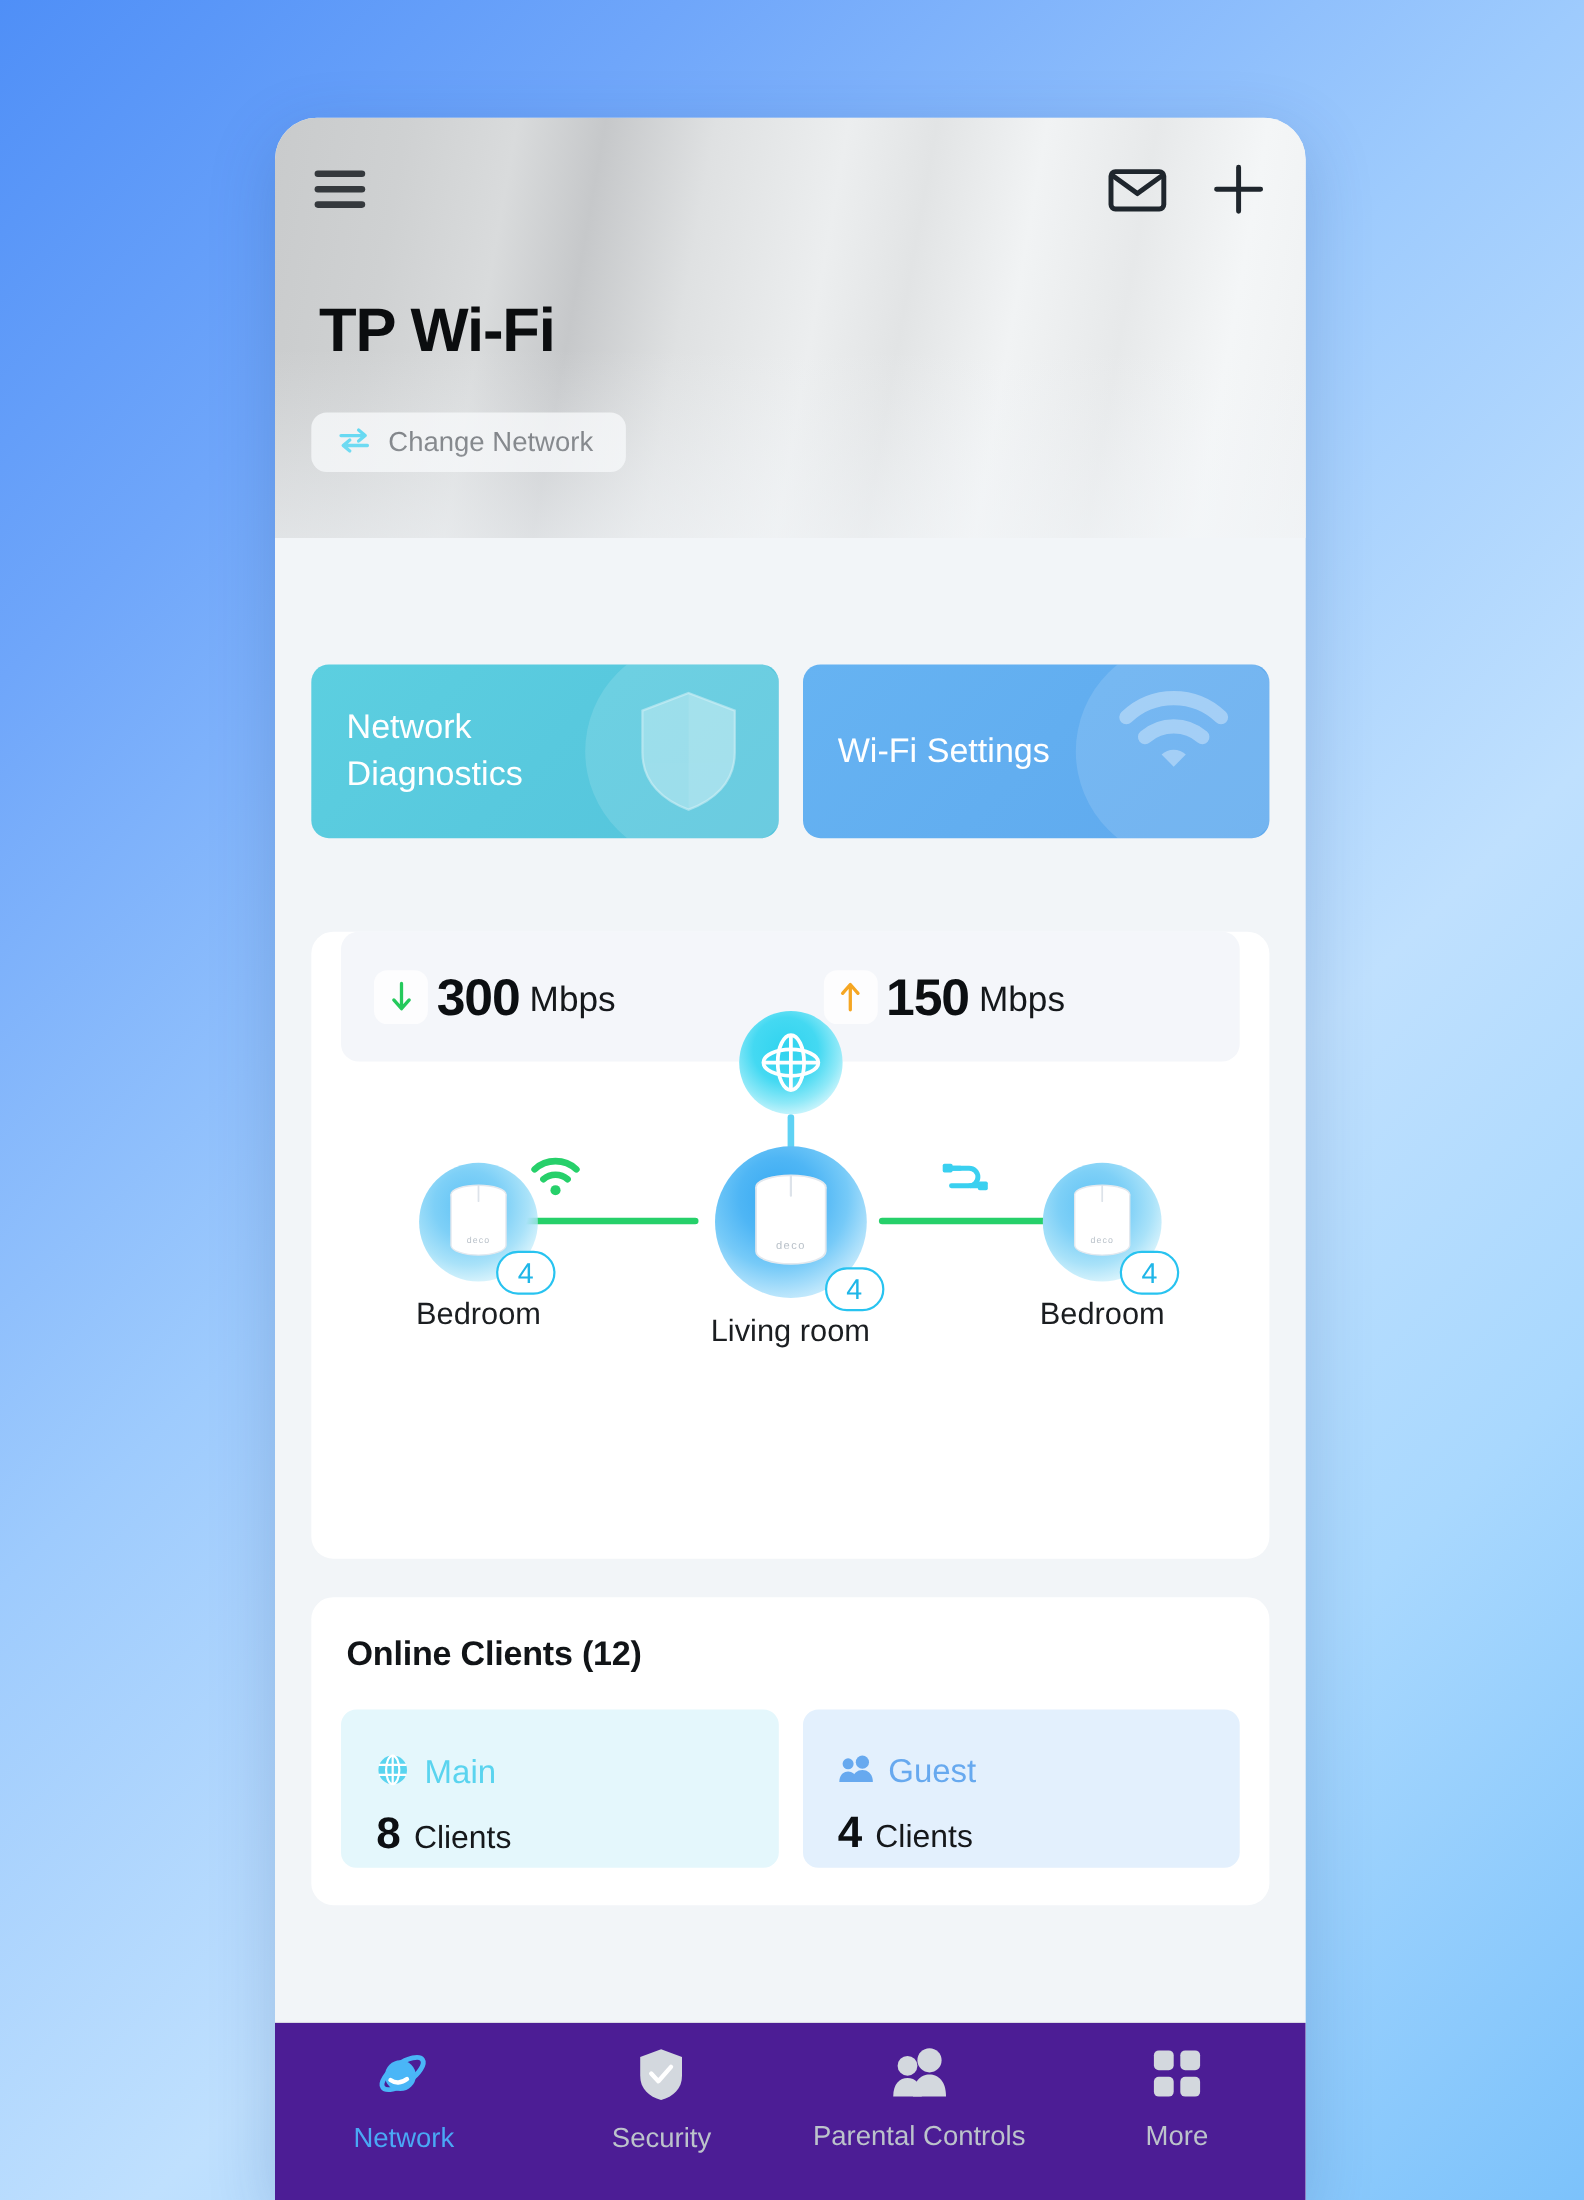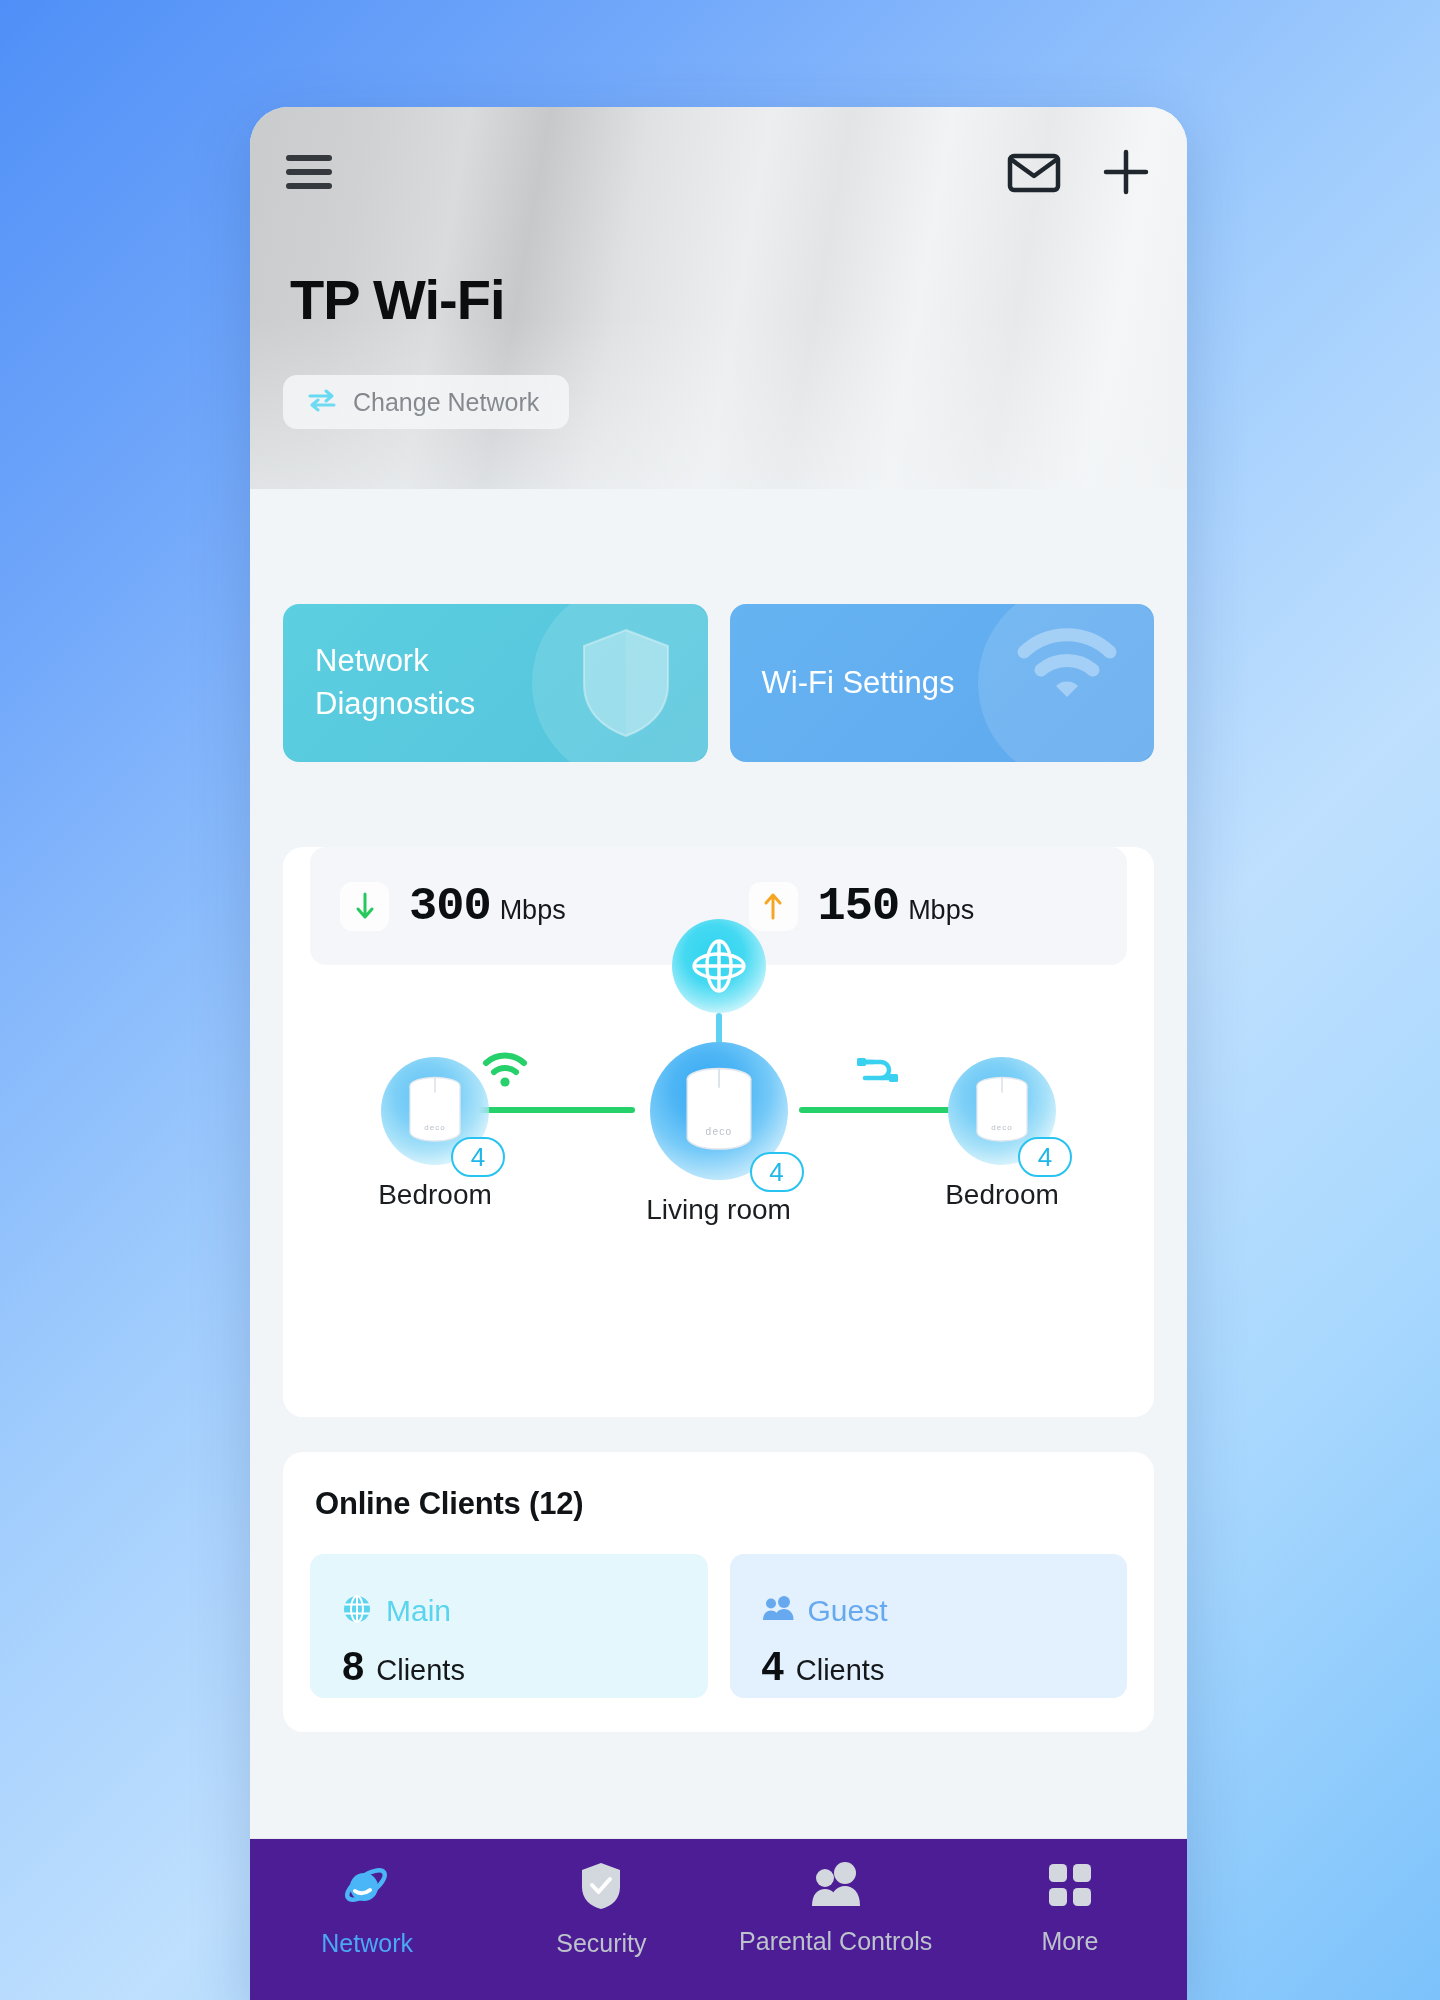--- a/index.html
+++ b/index.html
@@ -218,26 +218,25 @@
     width: 49px; height: 49px;
     border-radius: 12px;
     background: #fdfdfe;
     display: flex; align-items: center; justify-content: center;
     flex: none;
   }
   .speed-val {
     font-size: 47px;
     font-weight: 700;
     color: #0c0f12;
-    margin-left: 20px;
+    margin-left: 8px;
     letter-spacing: -1px;
-    font-family: Liberation Mono, monospace;
   }
   .speed-unit {
-    font-size: 27px;
+    font-size: 32px;
     color: #15181b;
     margin-left: 9px;
     align-self: flex-end;
     padding-bottom: 7px;
   }
 
   
   .topo {
     position: relative;
     height: 330px;

